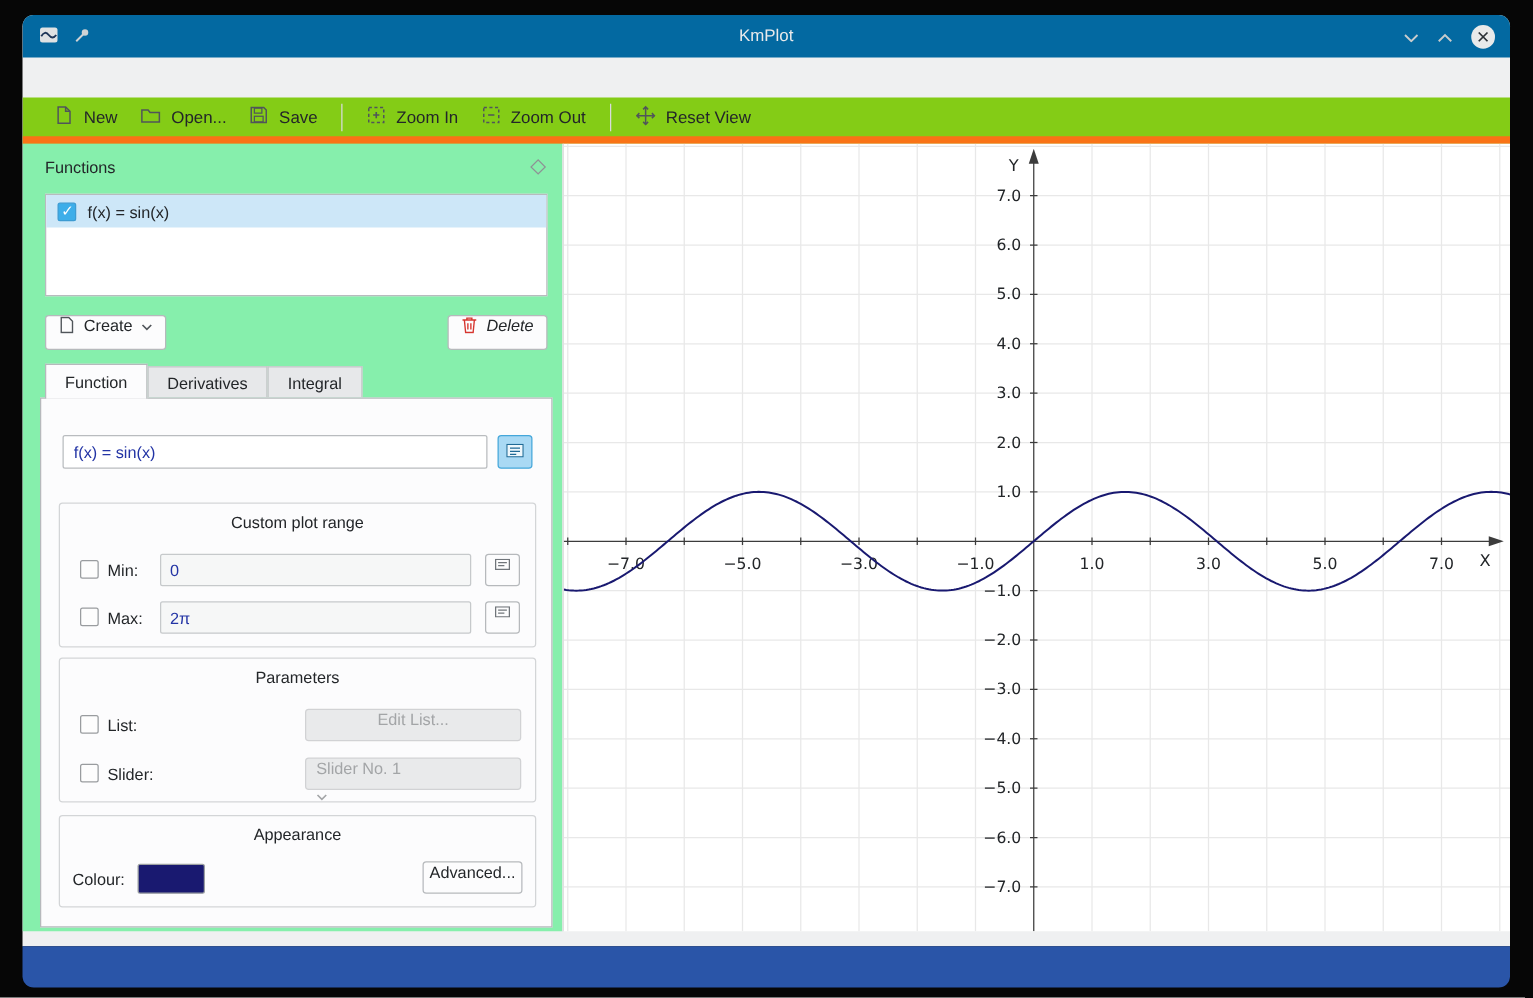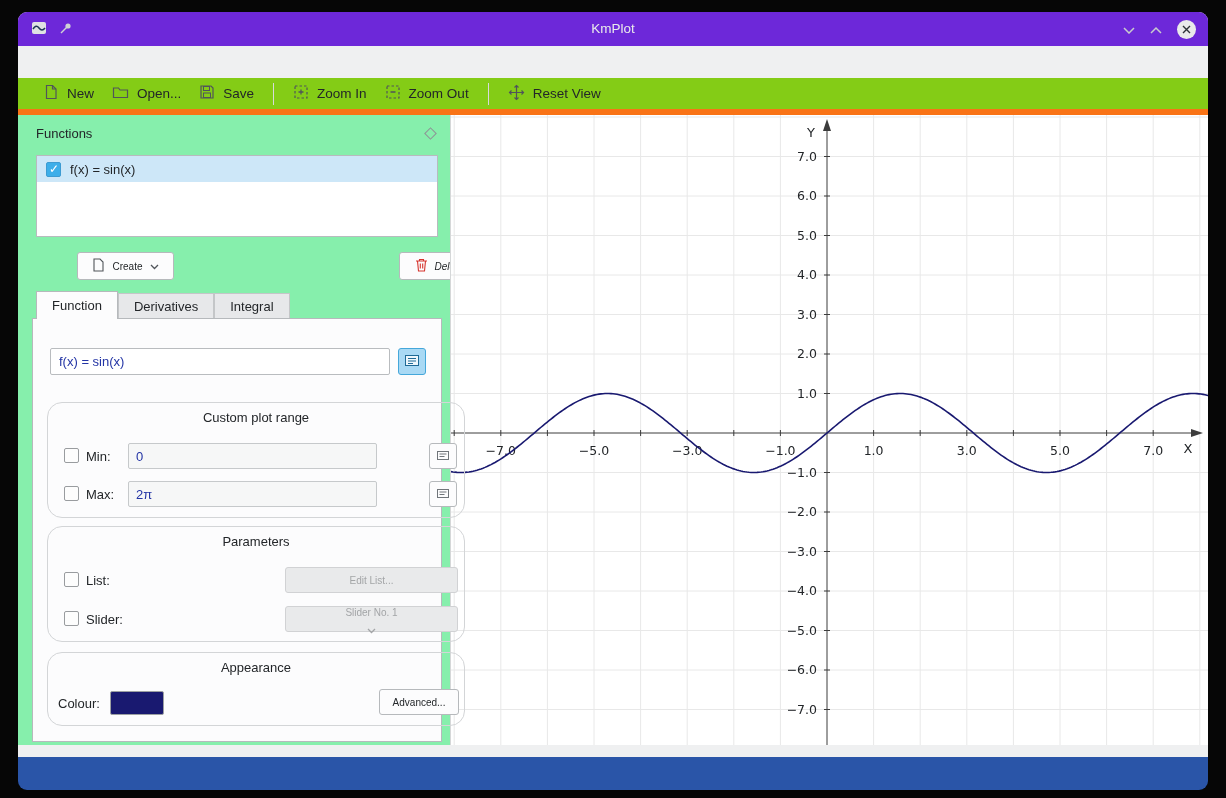--- a/index.html
+++ b/index.html
@@ -6,21 +6,21 @@
   html,body { width:1226px; height:798px; }
   body { background:#060606; position:relative; overflow:hidden;
          font-family:"Liberation Sans",sans-serif; color:#232629; font-size:13px; }
 
   .window { position:absolute; left:18px; top:12px; width:1190px; height:745px;
             background:#eff0f1; border-radius:9px 9px 0 0; overflow:hidden; }
   .bottom-strip { position:absolute; left:18px; top:757px; width:1190px; height:33px;
                   background:#2a55a8; border-radius:0 0 9px 9px; }
 
   
-  .titlebar { position:absolute; left:0; top:0; width:100%; height:34px; background:#6d28d9; }
+  .titlebar { position:absolute; left:0; top:0; width:100%; height:34px; background:#0369a1; }
   .tb-left  { position:absolute; left:13px; top:0; height:34px; display:flex; align-items:center; gap:11px; }
   .tb-title { position:absolute; left:0; right:0; top:0; line-height:34px; text-align:center;
               color:#e9eaeb; font-size:13.5px; }
   .tb-right { position:absolute; right:12px; top:0; height:34px; display:flex; align-items:center; gap:15px; }
   .close-btn { width:19px; height:19px; border-radius:50%; background:#e9eaea;
                display:flex; align-items:center; justify-content:center; }
 
   
   .menubar { position:absolute; left:0; top:34px; width:100%; height:32px; background:#fbfbfc;
              display:flex; align-items:center; padding-left:10px; }
@@ -39,41 +39,41 @@
   .fn-list { position:absolute; left:18px; top:40px; width:402px; height:82px;
              background:#fff; border:1px solid #b8bbbe; }
   .fn-row { height:26px; background:#cde7f8; display:flex; align-items:center; padding:0 9px; gap:9px; }
 
   .cb { width:15px; height:15px; border:1px solid #999c9f; border-radius:2px;
         background:#fdfdfd; position:relative; flex:none; }
   .cb.checked { background:#3daee9; border-color:#3d9bd2; }
   .cb.checked::after { content:"✓"; position:absolute; left:2px; top:-1px; font-size:12px; color:#fff; }
 
   .btn { background:#fcfcfd; border:1px solid #b6b9bc; border-radius:3px;
-         display:flex; align-items:center; justify-content:center; gap:7px; font-size:10px;margin-left:41px; }
+         display:flex; justify-content:center; gap:7px; font-size:13px; }
   .create-btn { position:absolute; left:18px;  top:137px; width:97px; height:28px; }
   .delete-btn { position:absolute; left:340px; top:137px; width:80px; height:28px;font-style:italic; }
 
   .tabs { position:absolute; left:18px; top:176px; height:27px; display:flex; align-items:flex-end; }
   .tab { height:25px; padding:0 15px; display:flex; align-items:center; font-size:13px;
          background:#e7e8ea; border:1px solid #c4c6c8; border-bottom:none;margin-top:38px; }
   .tab.active { height:28px; margin-bottom:-1px; background:#fcfcfd;
                 border:1px solid #b6b9bc; border-bottom:none; position:relative; z-index:3; }
 
   .tab-content { position:absolute; left:14px; top:203px; width:410px; height:424px;
                  background:#fcfcfd; border:1px solid #b6b9bc; z-index:1; }
 
   .eq-input { position:absolute; left:17px; top:29px; width:340px; height:27px;
               border:1px solid #b9bcbf; border-radius:2px; background:#fff;
               padding:0 8px; font-size:13px; color:#2334a5; font-family:inherit; outline:none; }
   .eq-btn { position:absolute; left:365px; top:29px; width:28px; height:27px;
             background:#a9d9f4; border:1px solid #45a7da; border-radius:3px;
             display:flex; align-items:center; justify-content:center; }
 
-  .group { position:absolute; left:14px; width:418px; border:1px solid #d3d5d7; border-radius:15px; }
+  .group { position:absolute; left:14px; width:382px; border:1px solid #d3d5d7; border-radius:3px; }
   #group-range      { top:83px;  height:116px; }
   #group-params     { top:207px; height:116px; }
   #group-appearance { top:333px; height:74px;  }
   .group-title { text-align:center; padding-top:7px; font-size:13px; }
   .g-abs { position:absolute; }
   .g-label { font-size:13px; }
 
   .field { position:absolute; height:26px; background:#f6f7f7; border:1px solid #c6c9cb;
            border-radius:2px; color:#2334a5; font-size:13px; padding:0 7px;
            font-family:inherit; outline:none; }

